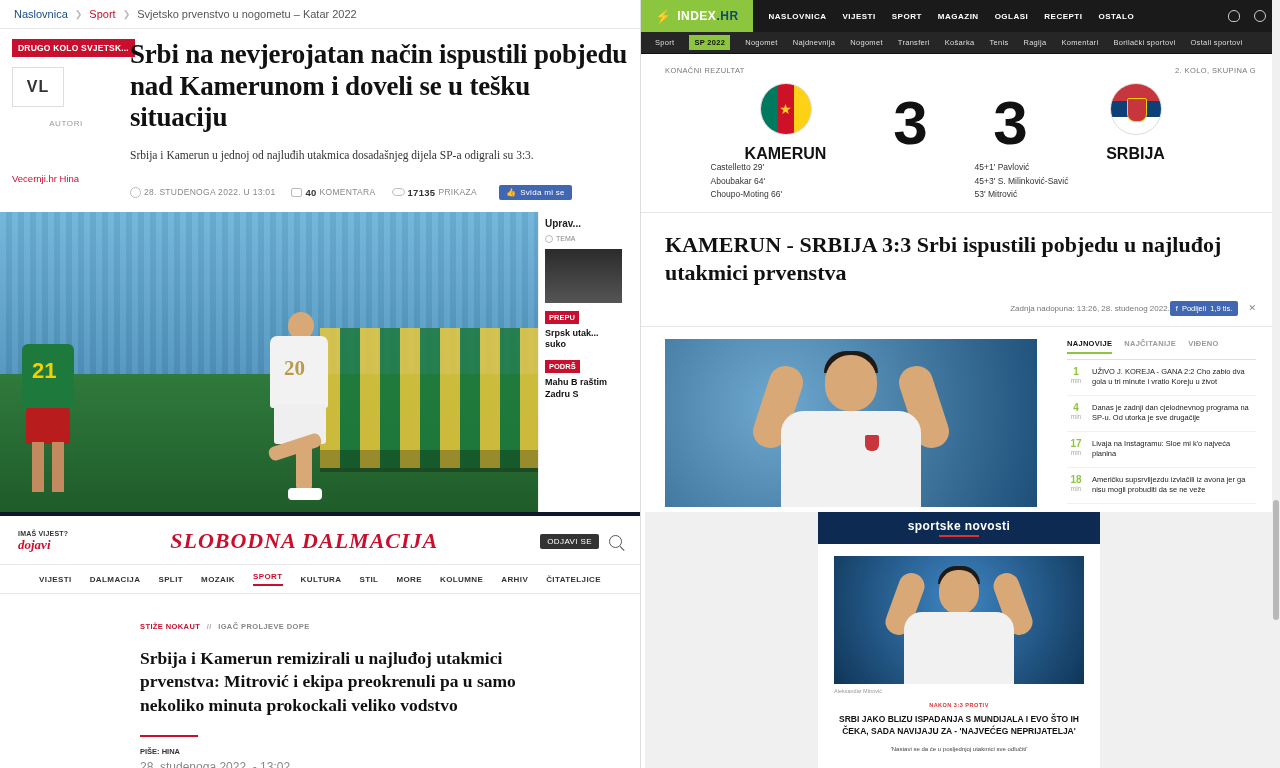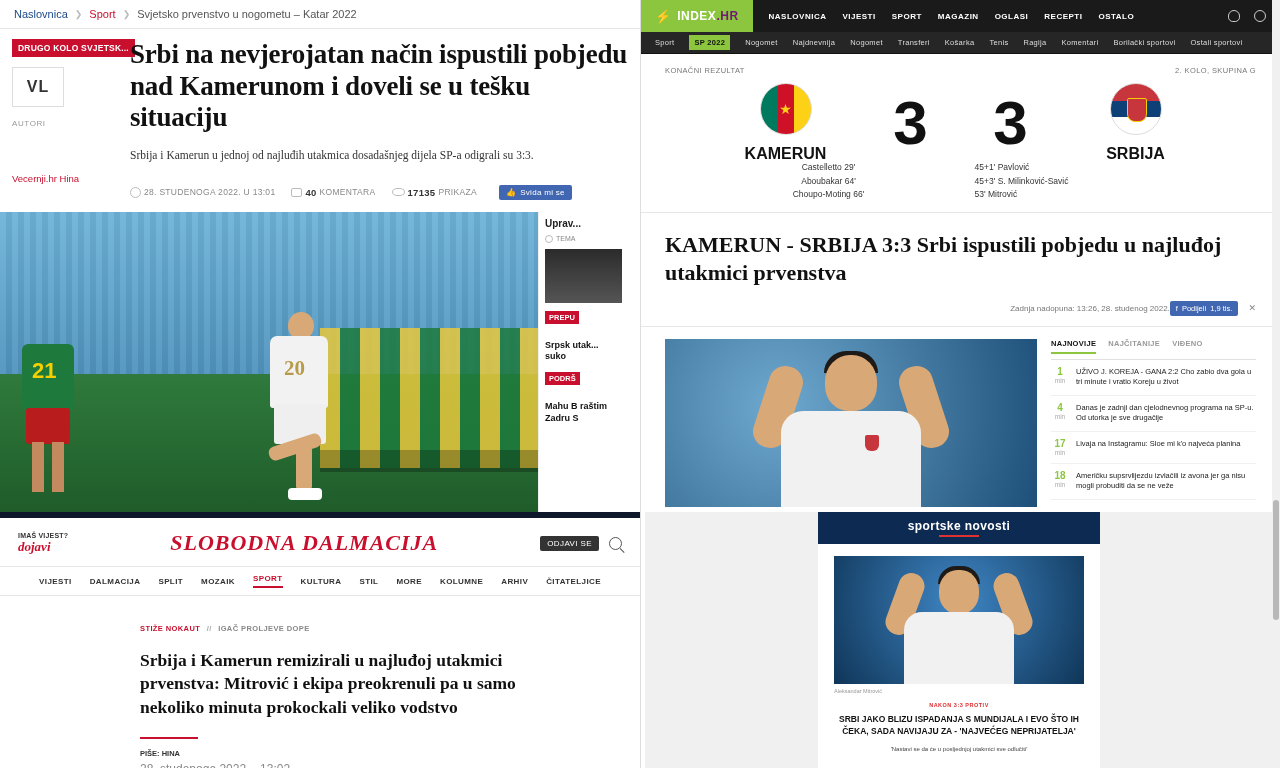--- a/index.html
+++ b/index.html
@@ -33,21 +33,21 @@
   .vl-tag {
     background: #c8102e; color: #fff; font-size: 8.5px; font-weight: bold;
     padding: 4px 6px; display: inline-block; letter-spacing: .2px;
     margin-bottom: 10px; white-space: nowrap;
   }
   .vl-logo-box {
     width: 52px; height: 40px; border: 1px solid #ddd; display: flex;
     align-items: center; justify-content: center; margin-bottom: 12px;
   }
   .vl-logo-box span { font-weight: bold; font-size: 16px; color: #333; letter-spacing: 1px;}
-  .vl-authors-label { font-size: 8px; color: #999; letter-spacing: .6px; margin-bottom: 4px; }
+  .vl-authors-label { font-size: 8px; color: #999; letter-spacing: .6px; margin-bottom: 4px; text-align: center; }
   .vl-author { font-size: 9.5px; color: #c8102e; line-height: 1.35; margin-top: 45px; }
 
   .vl-right { flex: 1; min-width: 0; }
   .vl-headline {
     font-family: "Liberation Serif", serif;
     font-size: 27px; line-height: 1.17; font-weight: bold; color: #111;
     letter-spacing: -0.2px;
   }
   .vl-lede {
     font-family: "Liberation Serif", serif;
@@ -120,27 +120,27 @@
 
   
   .vl-rail {
     position: absolute; right: 0; top: 0; width: 90px; height: 300px;
     background: #fff; border-left: 1px solid #eee; padding: 6px 6px;
     overflow: hidden;
   }
   .vl-rail .rail-title { font-size: 10px; font-weight: bold; color: #222; margin-bottom: 6px; }
   .vl-rail .rail-sub { font-size: 7px; color: #888; display:flex; align-items:center; gap:3px; margin-bottom:6px;}
   .vl-rail .rail-thumb { width: 100%; height: 54px; background: linear-gradient(#2b2b2b,#555); margin-bottom: 6px;}
-  .vl-rail .rail-flag { font-size: 7.5px; font-weight: bold; color:#fff; background:#c8102e; padding:2px 4px; display:inline-block; margin-bottom:16px;}
+  .vl-rail .rail-flag { font-size: 7.5px; font-weight: bold; color:#fff; background:#c8102e; padding:2px 4px; display:inline-block; margin-bottom:4px;}
   .vl-rail .rail-head { font-size: 9px; font-weight: bold; line-height: 1.25; color:#111; margin-bottom: 8px;}
 
   
   .q-bl {
     position: absolute; left: 0; top: 512px; width: 640px; height: 256px;
-    background: #fff; border-top: 6px solid #0f172a; overflow: hidden;
+    background: #fff; border-top: 4px solid #0f172a; overflow: hidden;
   }
   .sd-top {
     display: flex; align-items: center; justify-content: space-between;
     padding: 12px 18px 10px 18px;
   }
   .sd-dojavi { display: flex; flex-direction: column; font-size: 7.5px; color: #333; }
   .sd-dojavi .l1 { font-weight: bold; font-size: 7px; letter-spacing: .2px;}
   .sd-dojavi .l2 { color: #c8102e; font-size: 13px; font-family: "Liberation Serif", serif; font-style: italic; font-weight: bold; }
   .sd-logo {
     font-family: "Liberation Serif", serif; font-weight: bold; font-style: italic;
@@ -185,21 +185,21 @@
   .ix-topbar {
     background: #1a1a1a; height: 32px; display: flex; align-items: center;
     padding: 0 14px 0 0;
   }
   .ix-logo {
     background: #8cc63f; height: 32px; display: flex; align-items: center;
     padding: 0 14px; gap: 6px;
   }
   .ix-logo .mark { color: #1a1a1a; font-size: 13px; font-weight: bold; }
   .ix-logo .txt { color: #fff; font-weight: bold; font-size: 12px; letter-spacing: .5px; }
-  .ix-logo .txt .hr { color: #701a75; }
+  .ix-logo .txt .hr { color: #0c4a6e; }
   .ix-nav { display: flex; gap: 16px; margin-left: 16px; flex: 1; }
   .ix-nav span { color: #fff; font-size: 8px; font-weight: bold; letter-spacing: .5px; }
   .ix-icons { display: flex; gap: 14px; align-items: center; }
   .ix-icons .ic { width: 12px; height: 12px; border: 1.3px solid #ccc; border-radius: 50%; }
   .ix-icons .ic.user { border-radius: 50% 50% 40% 40%; }
 
   .ix-subnav {
     background: #262626; height: 22px; display: flex; align-items: center;
     gap: 15px; padding: 0 14px; border-bottom: 1px solid #111;
   }
@@ -215,39 +215,39 @@
     border: 1px solid #ddd;
   }
   .flag-cmr { background: linear-gradient(90deg,#007a5e 33.3%,#ce1126 33.3% 66.6%,#fcd116 66.6%); }
   .flag-cmr::after { content: "★"; position: absolute; left: 50%; top: 50%; transform: translate(-50%,-50%); color: #fcd116; font-size: 14px; }
   .flag-srb { background: linear-gradient(#c6363c 33.3%, #0c4076 33.3% 66.6%, #fff 66.6%); }
   .flag-srb::after { content: ""; position: absolute; left: 16px; top: 14px; width: 18px; height: 22px; background: #c6363c; border: 1px solid #f5d000; border-radius: 2px 2px 8px 8px; }
   .ix-goals { font-size: 62px; font-weight: bold; color: #111; line-height: .95; width: 100px; text-align: center; font-family: "Liberation Sans", sans-serif;}
   .ix-teamname { font-size: 16px; font-weight: bold; margin-top: 10px; color: #111; }
   .ix-names-row { display: flex; justify-content: center; margin-top: -2px; }
   .ix-scorers { width: 250px; font-size: 8.5px; color: #333; line-height: 1.6; }
-  .ix-scorers.left { text-align: center; padding-right: 14px; }
+  .ix-scorers.left { text-align: left; padding-right: 14px; }
   .ix-scorers.right { text-align: left; padding-left: 14px; }
 
   .ix-headline {
     font-family: "Liberation Serif", serif; font-weight: bold;
     font-size: 22px; line-height: 1.27; color: #111; padding: 18px 24px 0 24px;
   }
   .ix-updated {
     display: flex; align-items: center; justify-content: flex-end;
     padding: 14px 24px 10px 24px; font-size: 8px; color: #777;
     border-bottom: 1px solid #e6e6e6;
   }
   .ix-fb {
     background: #4267b2; color: #fff; font-size: 7.5px; padding: 3px 6px; border-radius: 2px;
     display: inline-flex; gap: 4px; align-items: center;
   }
   .ix-x { font-size: 9px; color: #888; margin-left: 8px; }
 
-  .ix-content { display: flex; padding: 12px 24px 0 24px; gap: 14px; }
+  .ix-content { display: flex; padding: 12px 24px 0 24px; gap: 30px; }
   .ix-photo {
     width: 372px; height: 168px; position: relative; overflow: hidden;
     background: linear-gradient(#3c7fbe,#2f5f8e);
   }
   .ix-photo .blur-bg { position: absolute; inset: 0; background: radial-gradient(circle at 30% 40%, #6fa9cf, #1d4f79); }
   .ix-photo .p-head { position: absolute; left: 50%; top: 16px; transform: translateX(-50%); width: 52px; height: 56px; background: #d9a877; border-radius: 48% 48% 45% 45%; }
   .ix-photo .p-hair { position: absolute; left: 50%; top: 12px; transform: translateX(-50%); width: 54px; height: 22px; background: #1e1a17; border-radius: 26px 26px 0 0; }
   .ix-photo .p-body { position: absolute; left: 50%; top: 72px; transform: translateX(-50%); width: 140px; height: 96px; background: #f1f1f1; border-radius: 22px 22px 0 0; }
   .ix-photo .p-arm-l { position: absolute; left: 96px; top: 26px; width: 34px; height: 84px; background: #d9a877; border-radius: 16px; transform: rotate(18deg); }
   .ix-photo .p-arm-r { position: absolute; right: 96px; top: 26px; width: 34px; height: 84px; background: #d9a877; border-radius: 16px; transform: rotate(-18deg); }

